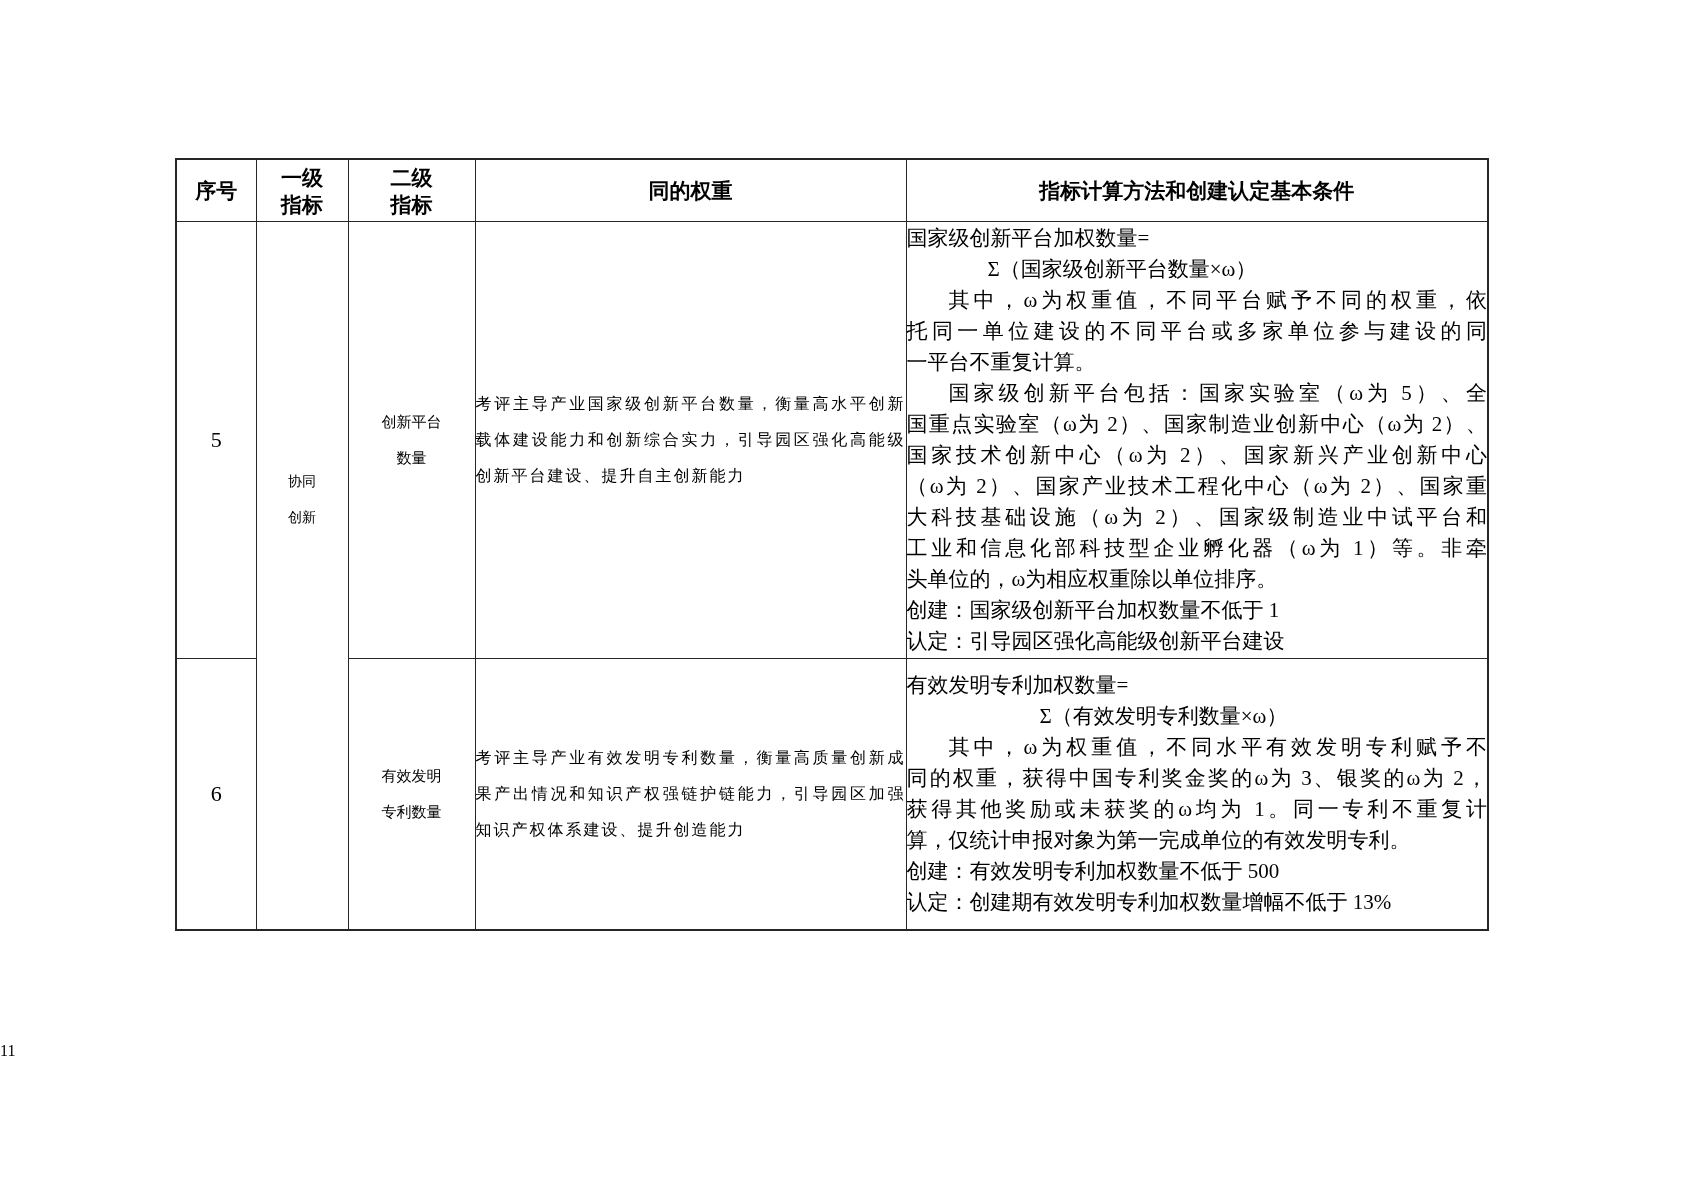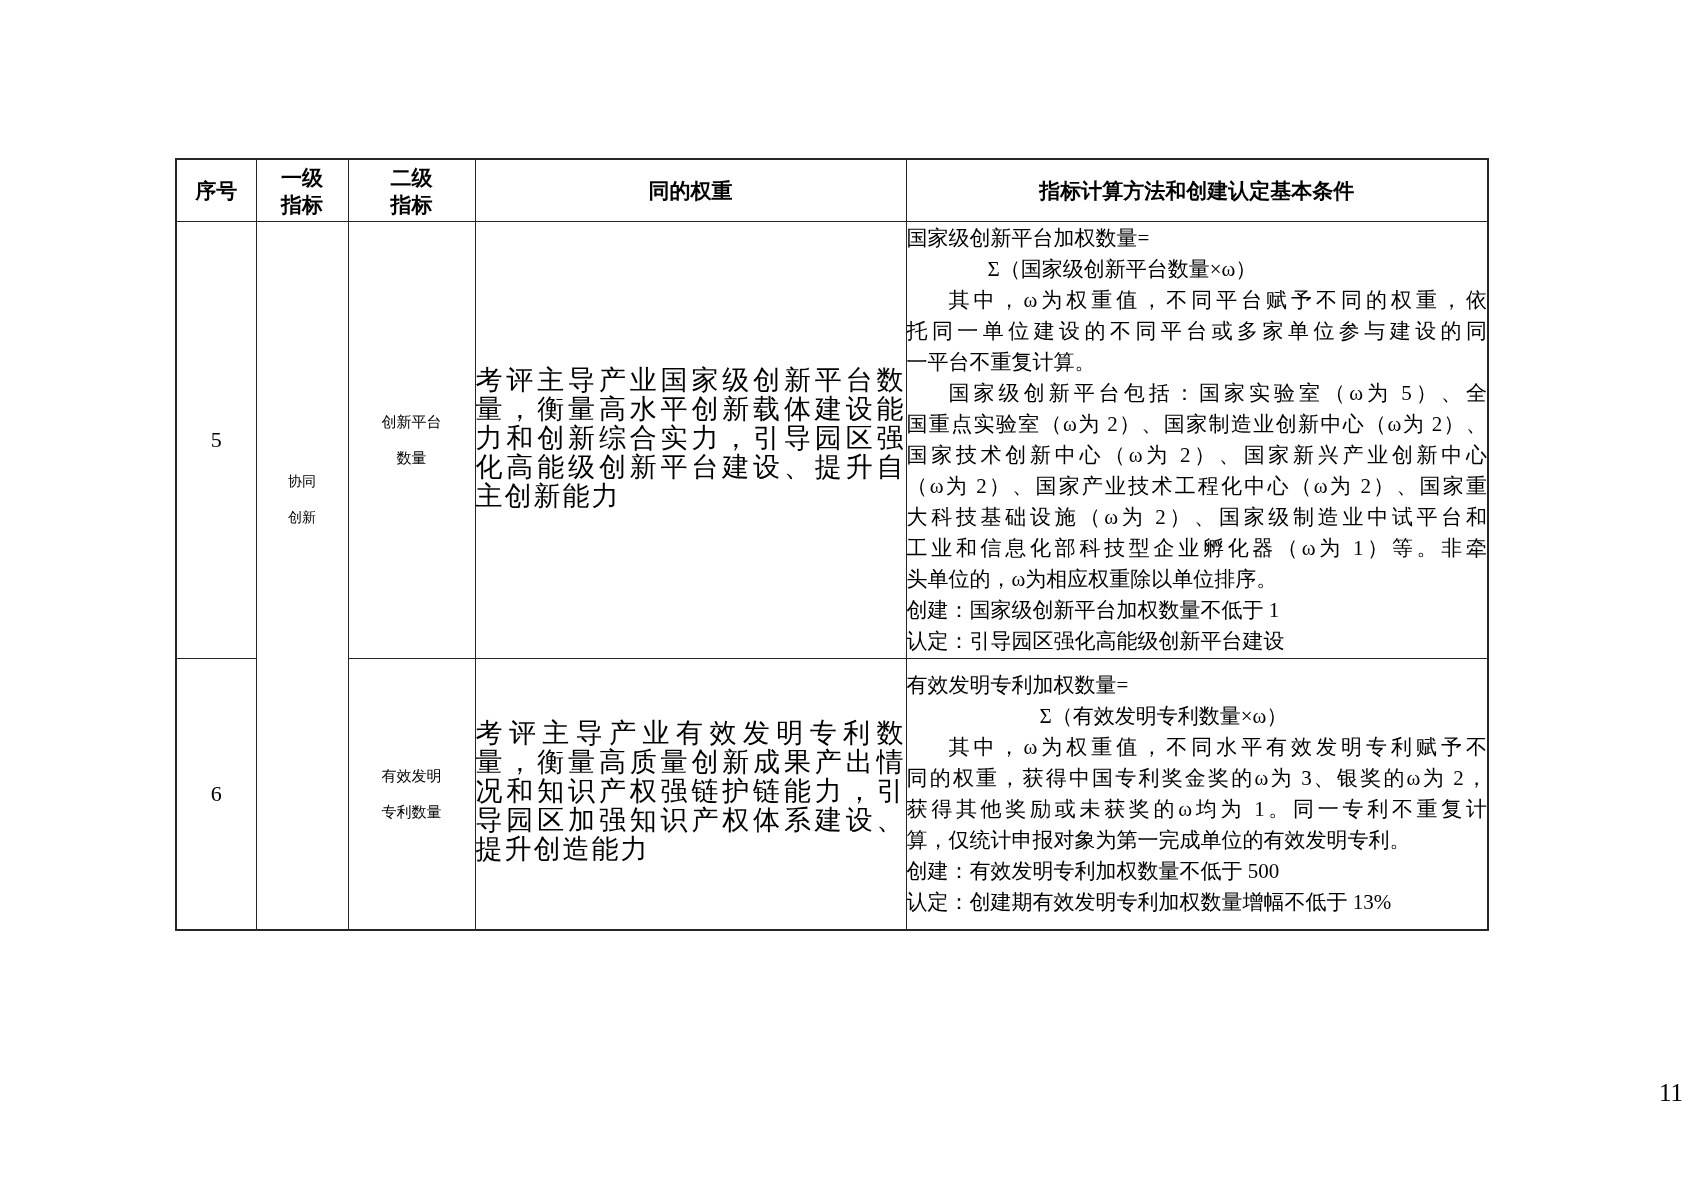--- a/index.html
+++ b/index.html
@@ -61,25 +61,24 @@
     transform: translateY(-75px);
   }
   .cell-level2 {
     text-align: center;
     font-size: 15px;
     line-height: 36px;
     white-space: pre-line;
   }
   .cell-desc {
     padding: 0 14px;
-    font-size: 27px;
-    line-height: 29px;
+    font-size: 16px;
+    line-height: 36px;
     letter-spacing: 2px;
     text-align: justify;
-    font-family: Liberation Mono, monospace;
   }
   .cell-method {
     vertical-align: top;
     padding: 5px 10px 0 7px;
     font-size: 21px;
     line-height: 31px;
   }
 
   
   .m {
@@ -92,23 +91,22 @@
   }
   .ind2 { text-indent: 2em; }
   .sig-a { text-indent: 81px; }
   .sig-b { text-indent: 133px; }
 
   .page-number {
     position: absolute;
     left: 0;
     right: 0;
     top: 1042px;
-    text-align: right;
-    font-size: 25px;
-    margin-top: 37px;
+    text-align: left;
+    font-size: 16px;
   }
 </style>
 </head>
 <body>
 
 <table class="doc-table">
   <colgroup>
     <col style="width:80px">
     <col style="width:92px">
     <col style="width:127px">

